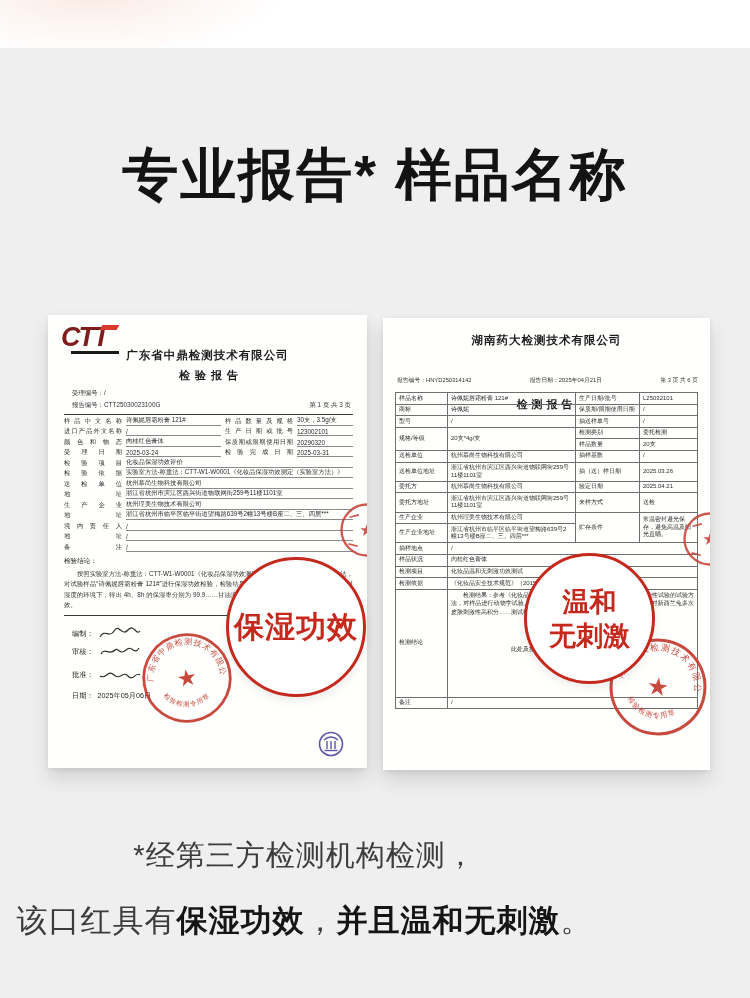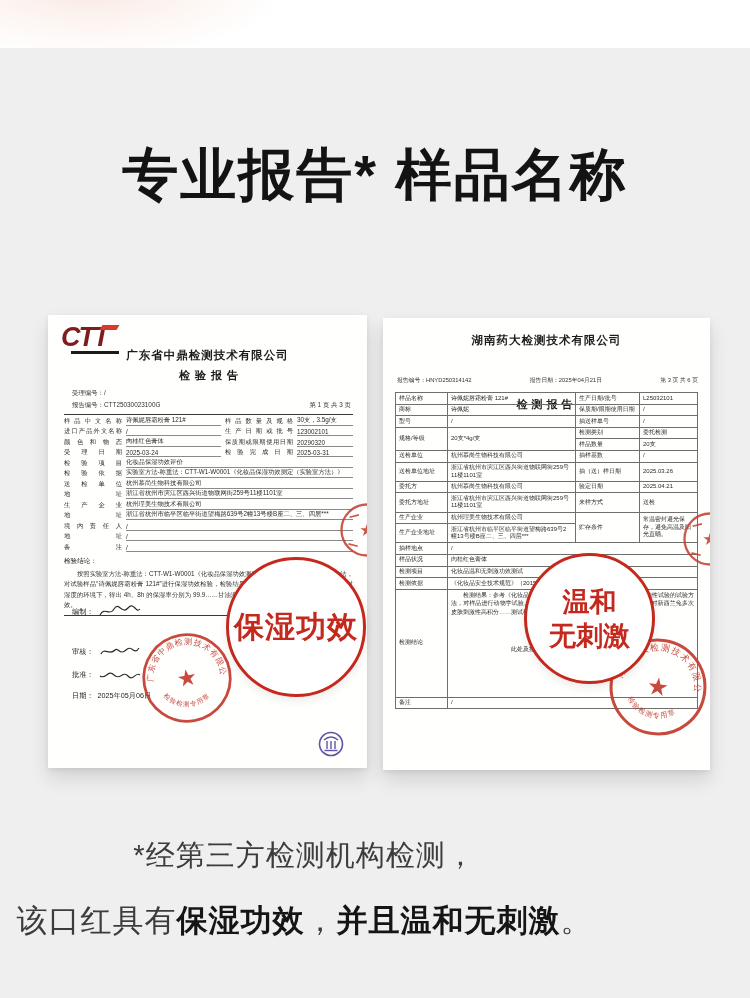--- a/index.html
+++ b/index.html
@@ -168,21 +168,21 @@
     <div class="l-row">
       <span class="lbl">备注</span>
       <span class="val">/</span>
     </div>
   </div>
 
   <div class="l-concl-label">检验结论：</div>
   <div class="l-concl">按照实验室方法-称重法：CTT-W1-W0001《化妆品保湿功效测定（实验室方法）》中的检验方法，对试验样品“诗佩妮唇霜粉膏 121#”进行保湿功效检验，检验结果表明，在温度25.0±2℃、50±10%相对湿度的环境下，得出 4h、8h 的保湿率分别为 99.9……甘油溶液的保湿率，说明该试验样品具有保湿功效。</div>
   <div class="l-concl-rule"></div>
 
-  <div class="sig-line" style="top:289px;">
+  <div class="sig-line" style="top:311px;">
     <span>编制：</span>
     <svg width="44" height="15" viewBox="0 0 44 15">
       <path d="M2,11 C7,2 11,13 16,5 S24,11 30,4 S38,10 42,5" stroke="#2e2e2e" stroke-width="1.2" fill="none"></path>
     </svg>
   </div>
   <div class="sig-line" style="top:329px;">
     <span>审核：</span>
     <svg width="44" height="15" viewBox="0 0 44 15">
       <path d="M3,10 C6,3 12,12 17,6 C20,3 22,12 28,6 S36,12 41,4" stroke="#2e2e2e" stroke-width="1.2" fill="none"></path>
     </svg>

